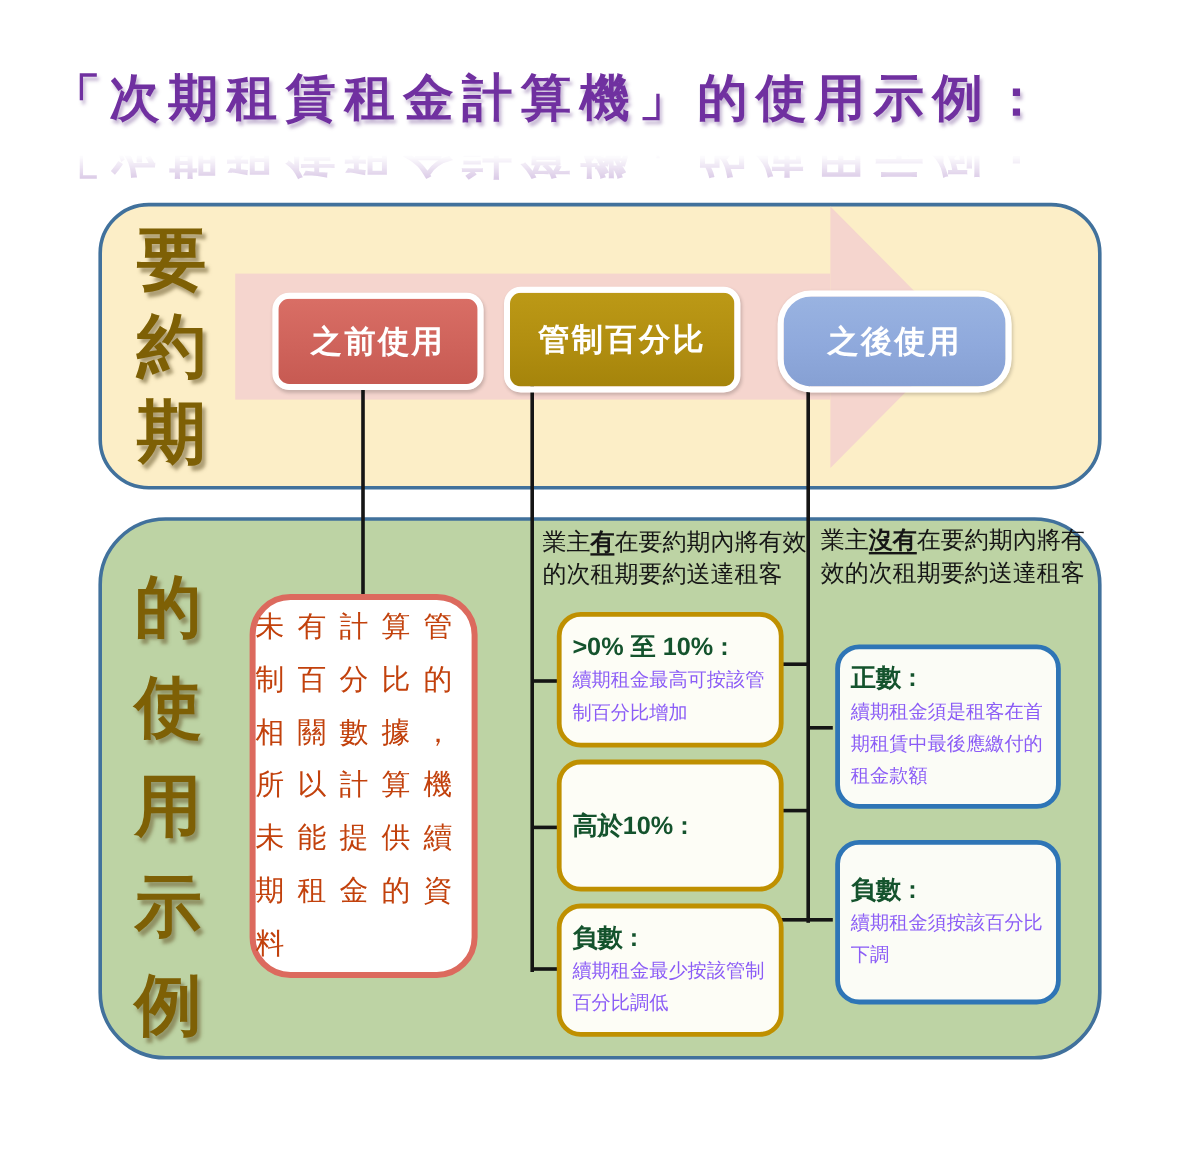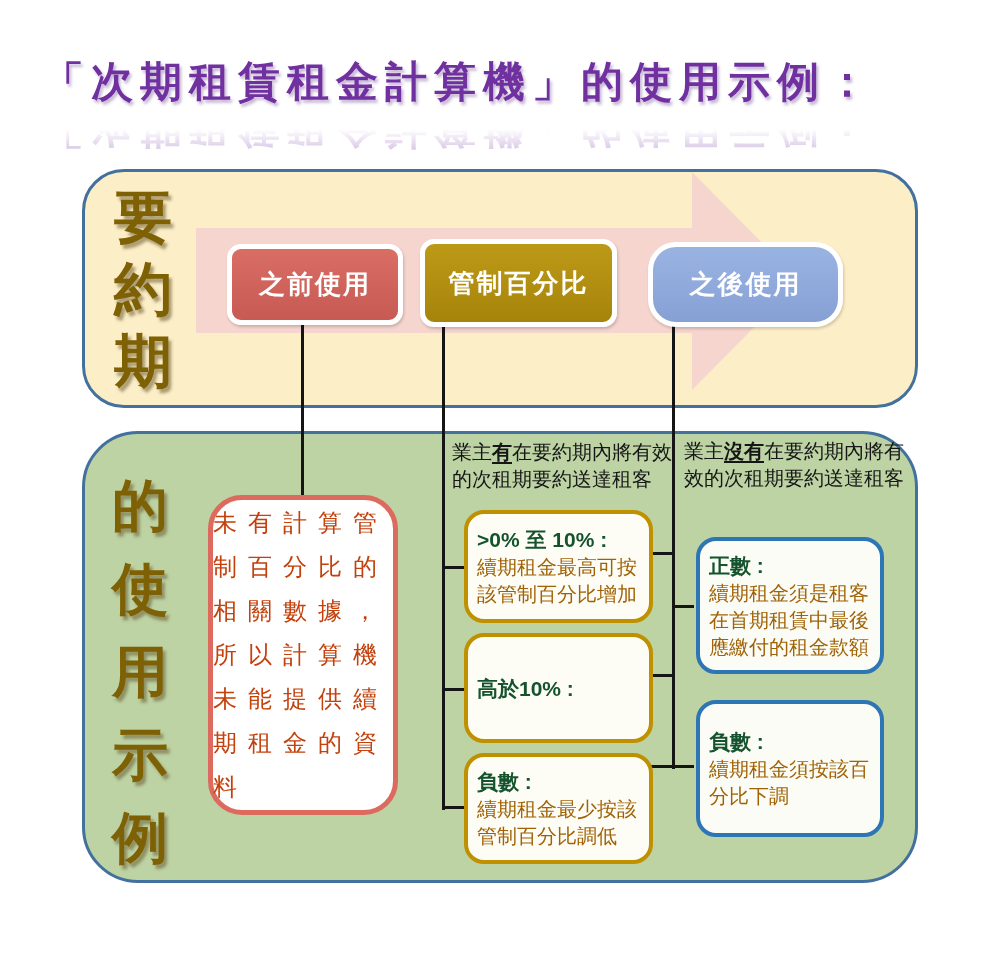--- a/index.html
+++ b/index.html
@@ -77,21 +77,21 @@
     width:180px;word-break:break-all;
   }
   
   .outcome{
     position:absolute;z-index:3;box-sizing:border-box;border-radius:20px;background:#FDFDF6;
     display:flex;flex-direction:column;justify-content:center;padding:0 9px;
   }
   .outcome.gold{border:4px solid #BF9000;left:464px;width:189px;}
   .outcome.blue{border:4px solid #2E75B6;left:696px;width:188px;background:#FBFCF6;}
   .ob-title{font-size:21px;line-height:29px;font-weight:bold;color:#14532d;}
-  .ob-body{font-size:20px;line-height:27px;color:#a16207;}
+  .ob-body{font-size:16px;line-height:27px;color:#8b5cf6;}
   .oc-g1{top:510px;height:113px;}
   .oc-g2{top:633px;height:110px;}
   .oc-g3{top:753px;height:111px;}
   .oc-b1{top:537px;height:137px;}
   .oc-b2{top:700px;height:137px;}
 </style>
 </head>
 <body>
 
 <div class="stage">

